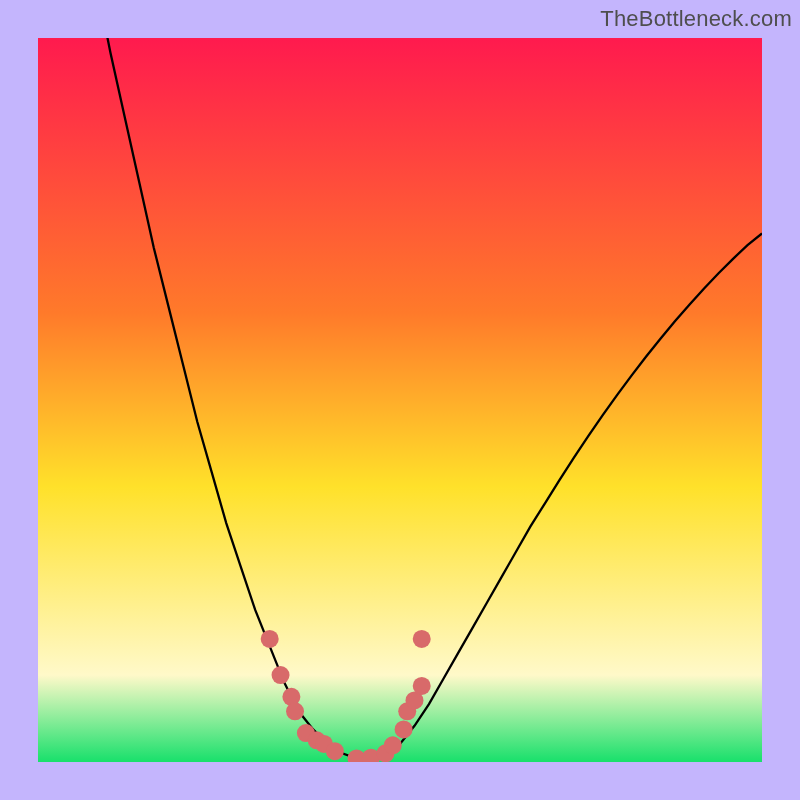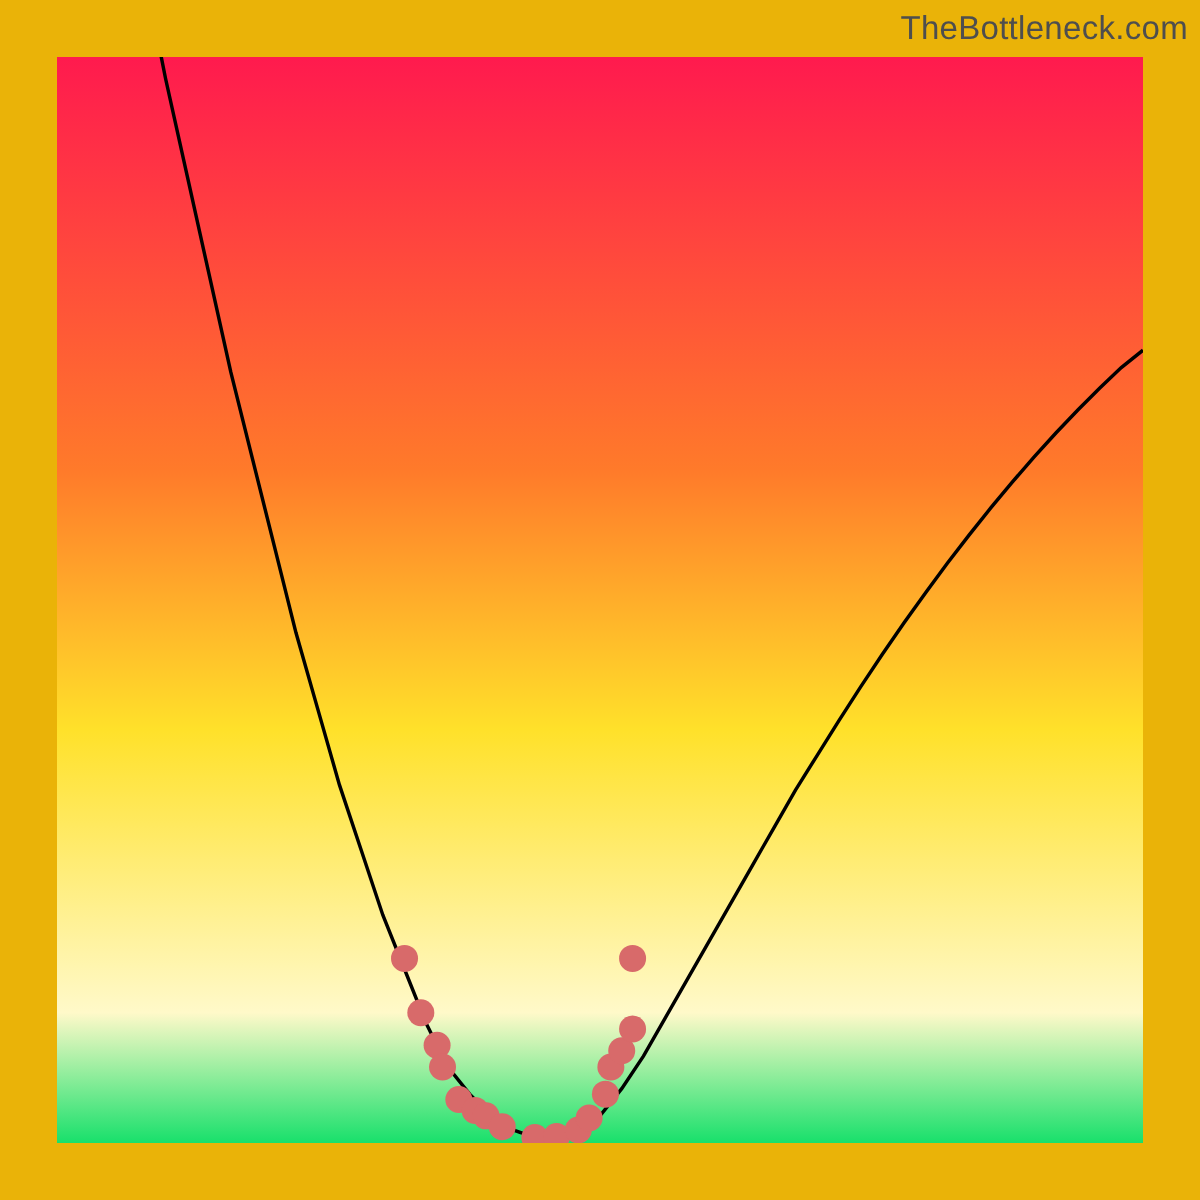--- a/index.html
+++ b/index.html
@@ -1,16 +1,16 @@
 <!DOCTYPE html>
 <html><head>
 <meta charset="utf-8">
 <style>
   html,body{margin:0;padding:0;width:800px;height:800px;overflow:hidden;background:#000;font-family:Arial,Helvetica,sans-serif}
-  .frame{position:absolute;left:0;top:0;width:800px;height:800px;background:#eab308}
+  .frame{position:absolute;left:0;top:0;width:800px;height:800px;background:#c4b5fd}
   .plot{position:absolute;left:38px;top:38px;width:724px;height:724px}
   .watermark{position:absolute;top:6px;right:8px;color:#4e4e4e;font-size:22px;font-weight:500;letter-spacing:.2px}
   svg{display:block}
 </style>
 </head>
 <body>
 
 <div class="frame">
   <div class="watermark">TheBottleneck.com</div>
   <div class="plot">

